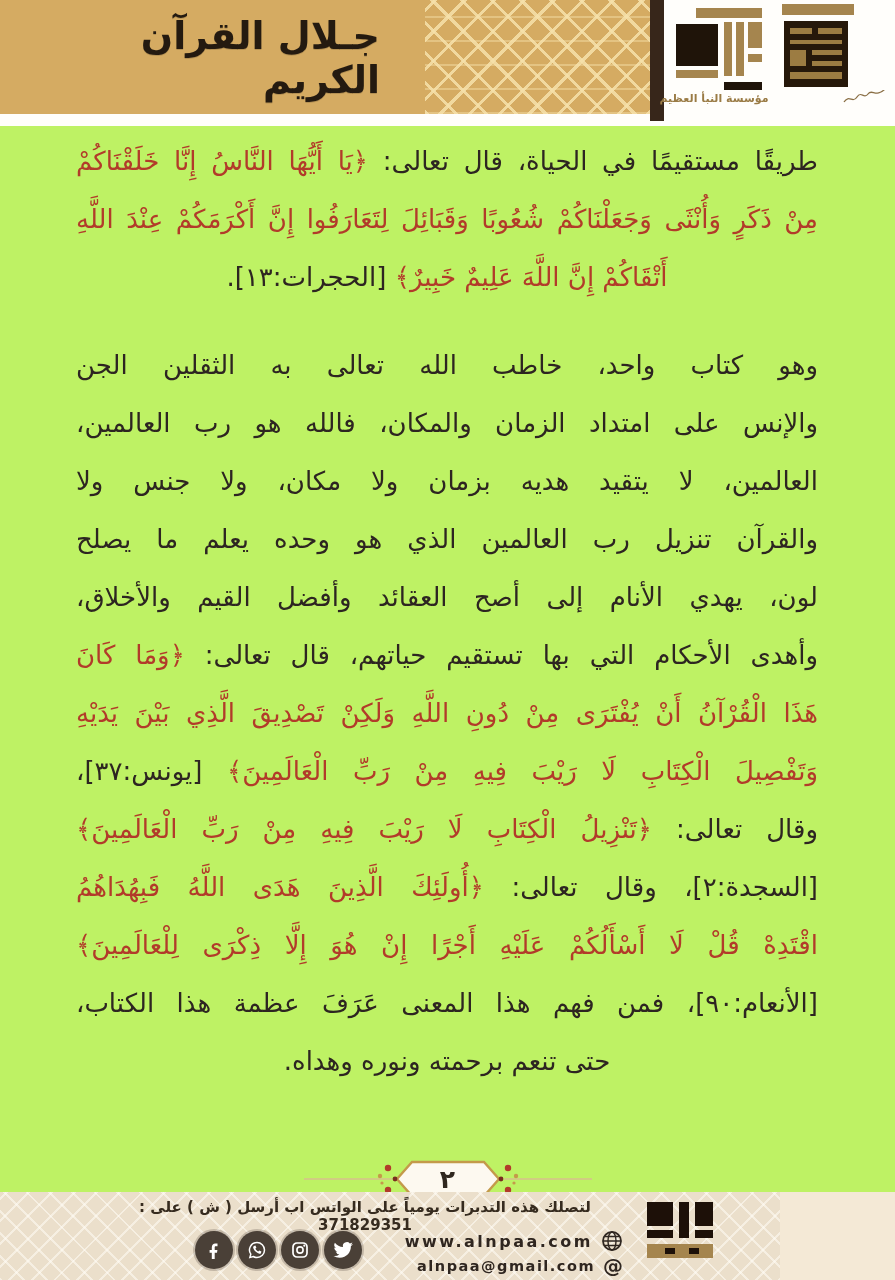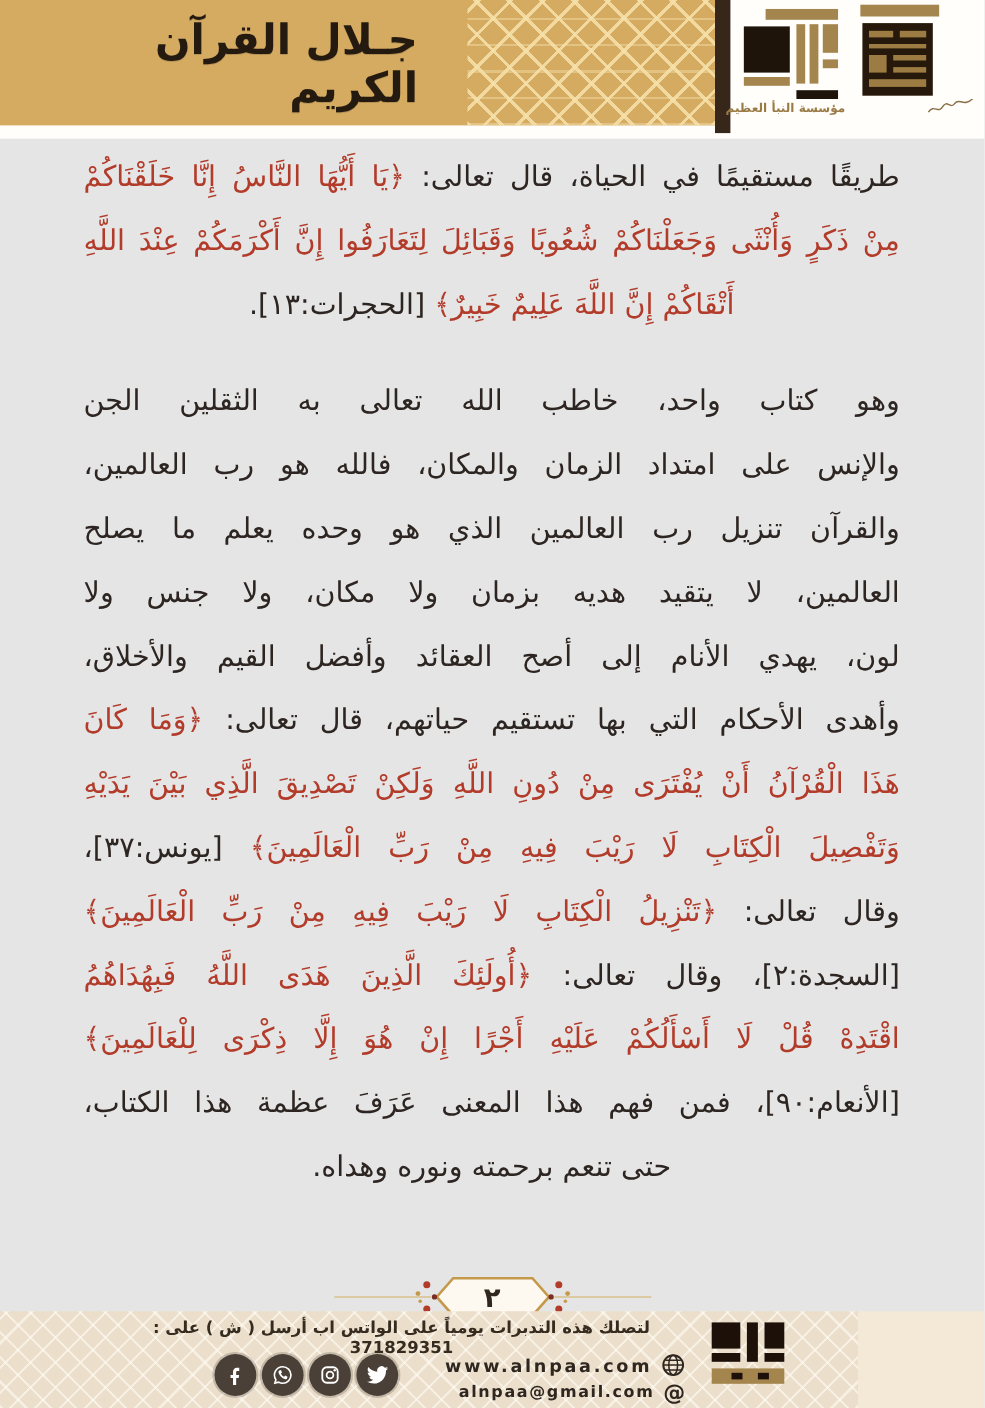--- a/index.html
+++ b/index.html
@@ -1,18 +1,18 @@
 <!DOCTYPE html>
 <html lang="ar"><head>
 <meta charset="utf-8">
 <style>
   html,body{margin:0;padding:0;}
   .page{
     position:relative;width:895px;height:1280px;overflow:hidden;
-    background:#e5e5e5;font-family:"DejaVu Sans",sans-serif;
+    background:#bef264;font-family:"DejaVu Sans",sans-serif;
   }
   
   .header-white{position:absolute;left:0;top:0;width:895px;height:126px;background:#fffefb;}
   .gold-band{position:absolute;left:0;top:0;width:650px;height:114px;background:#d5ab62;}
   .band-pattern{
     position:absolute;right:0;top:0;width:225px;height:114px;
     background-image:
       repeating-linear-gradient(45deg, rgba(246,225,170,.85) 0 3px, transparent 3px 21px),
       repeating-linear-gradient(-45deg, rgba(246,225,170,.85) 0 3px, transparent 3px 21px),
       repeating-linear-gradient(0deg, rgba(246,225,170,.45) 0 2px, transparent 2px 24px);
@@ -134,22 +134,22 @@
 
   <div class="body-text">
       <div class="para">
         <div class="line"><span class="ink">طريقًا مستقيمًا في الحياة، قال تعالى: </span><span class="red">﴿يَا أَيُّهَا النَّاسُ إِنَّا خَلَقْنَاكُمْ</span></div>
         <div class="line"><span class="red">مِنْ ذَكَرٍ وَأُنْثَى وَجَعَلْنَاكُمْ شُعُوبًا وَقَبَائِلَ لِتَعَارَفُوا إِنَّ أَكْرَمَكُمْ عِنْدَ اللَّهِ</span></div>
         <div class="line center"><span class="red">أَتْقَاكُمْ إِنَّ اللَّهَ عَلِيمٌ خَبِيرٌ﴾</span><span class="ink"> [الحجرات:١٣].</span></div>
       </div>
       <div class="para">
         <div class="line"><span class="ink">وهو كتاب واحد، خاطب الله تعالى به الثقلين الجن</span></div>
         <div class="line"><span class="ink">والإنس على امتداد الزمان والمكان، فالله هو رب العالمين،</span></div>
+        <div class="line"><span class="ink">العالمين، لا يتقيد هديه بزمان ولا مكان، ولا جنس ولا</span></div>
         <div class="line"><span class="ink">والقرآن تنزيل رب العالمين الذي هو وحده يعلم ما يصلح</span></div>
-        <div class="line"><span class="ink">العالمين، لا يتقيد هديه بزمان ولا مكان، ولا جنس ولا</span></div>
         <div class="line"><span class="ink">لون، يهدي الأنام إلى أصح العقائد وأفضل القيم والأخلاق،</span></div>
         <div class="line"><span class="ink">وأهدى الأحكام التي بها تستقيم حياتهم، قال تعالى: </span><span class="red">﴿وَمَا كَانَ</span></div>
         <div class="line"><span class="red">هَذَا الْقُرْآنُ أَنْ يُفْتَرَى مِنْ دُونِ اللَّهِ وَلَكِنْ تَصْدِيقَ الَّذِي بَيْنَ يَدَيْهِ</span></div>
         <div class="line"><span class="red">وَتَفْصِيلَ الْكِتَابِ لَا رَيْبَ فِيهِ مِنْ رَبِّ الْعَالَمِينَ﴾</span><span class="ink"> [يونس:٣٧]،</span></div>
         <div class="line"><span class="ink">وقال تعالى: </span><span class="red">﴿تَنْزِيلُ الْكِتَابِ لَا رَيْبَ فِيهِ مِنْ رَبِّ الْعَالَمِينَ﴾</span></div>
         <div class="line"><span class="ink">[السجدة:٢]، وقال تعالى: </span><span class="red">﴿أُولَئِكَ الَّذِينَ هَدَى اللَّهُ فَبِهُدَاهُمُ</span></div>
         <div class="line"><span class="red">اقْتَدِهْ قُلْ لَا أَسْأَلُكُمْ عَلَيْهِ أَجْرًا إِنْ هُوَ إِلَّا ذِكْرَى لِلْعَالَمِينَ﴾</span></div>
         <div class="line"><span class="ink">[الأنعام:٩٠]، فمن فهم هذا المعنى عَرَفَ عظمة هذا الكتاب،</span></div>
         <div class="line center"><span class="ink">حتى تنعم برحمته ونوره وهداه.</span></div>
       </div>

